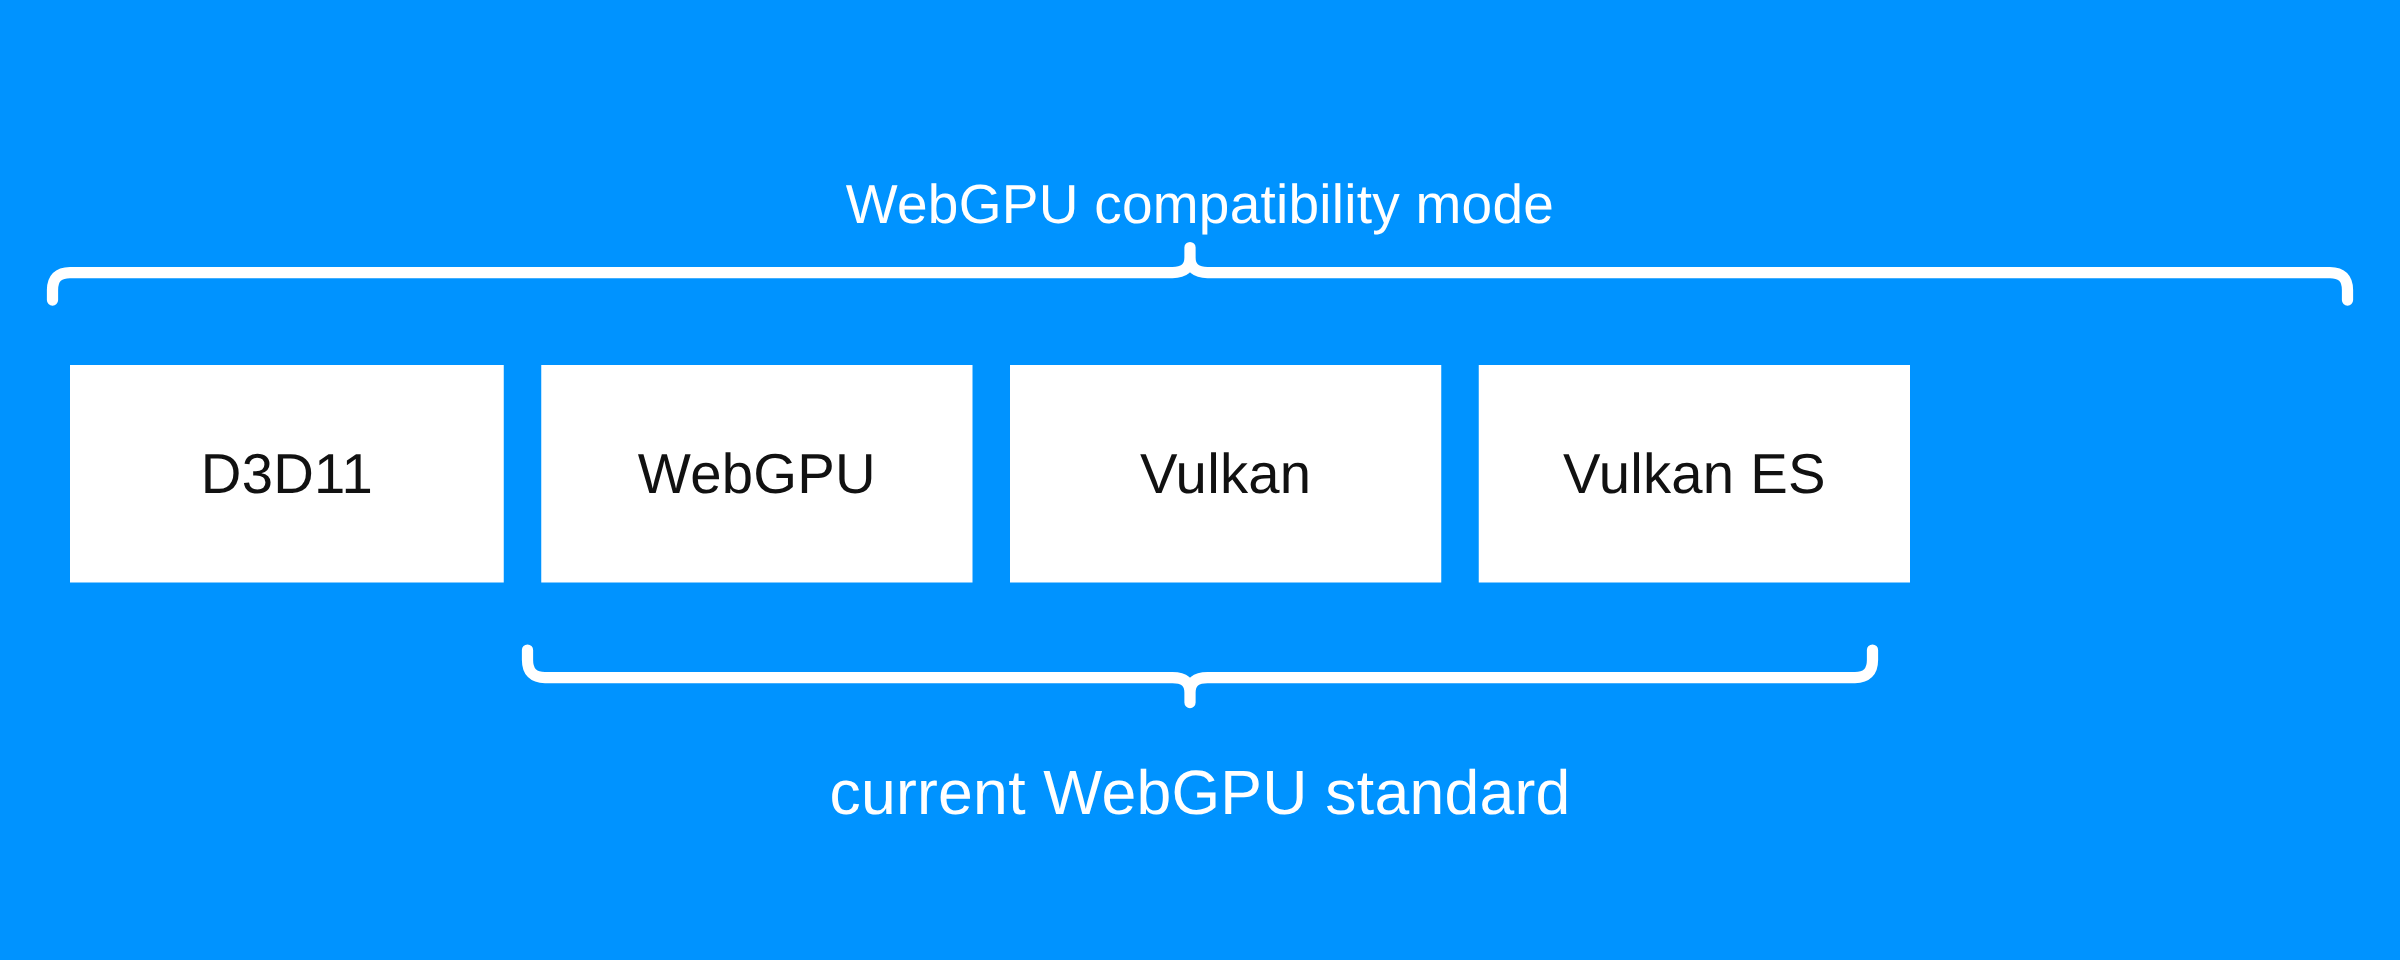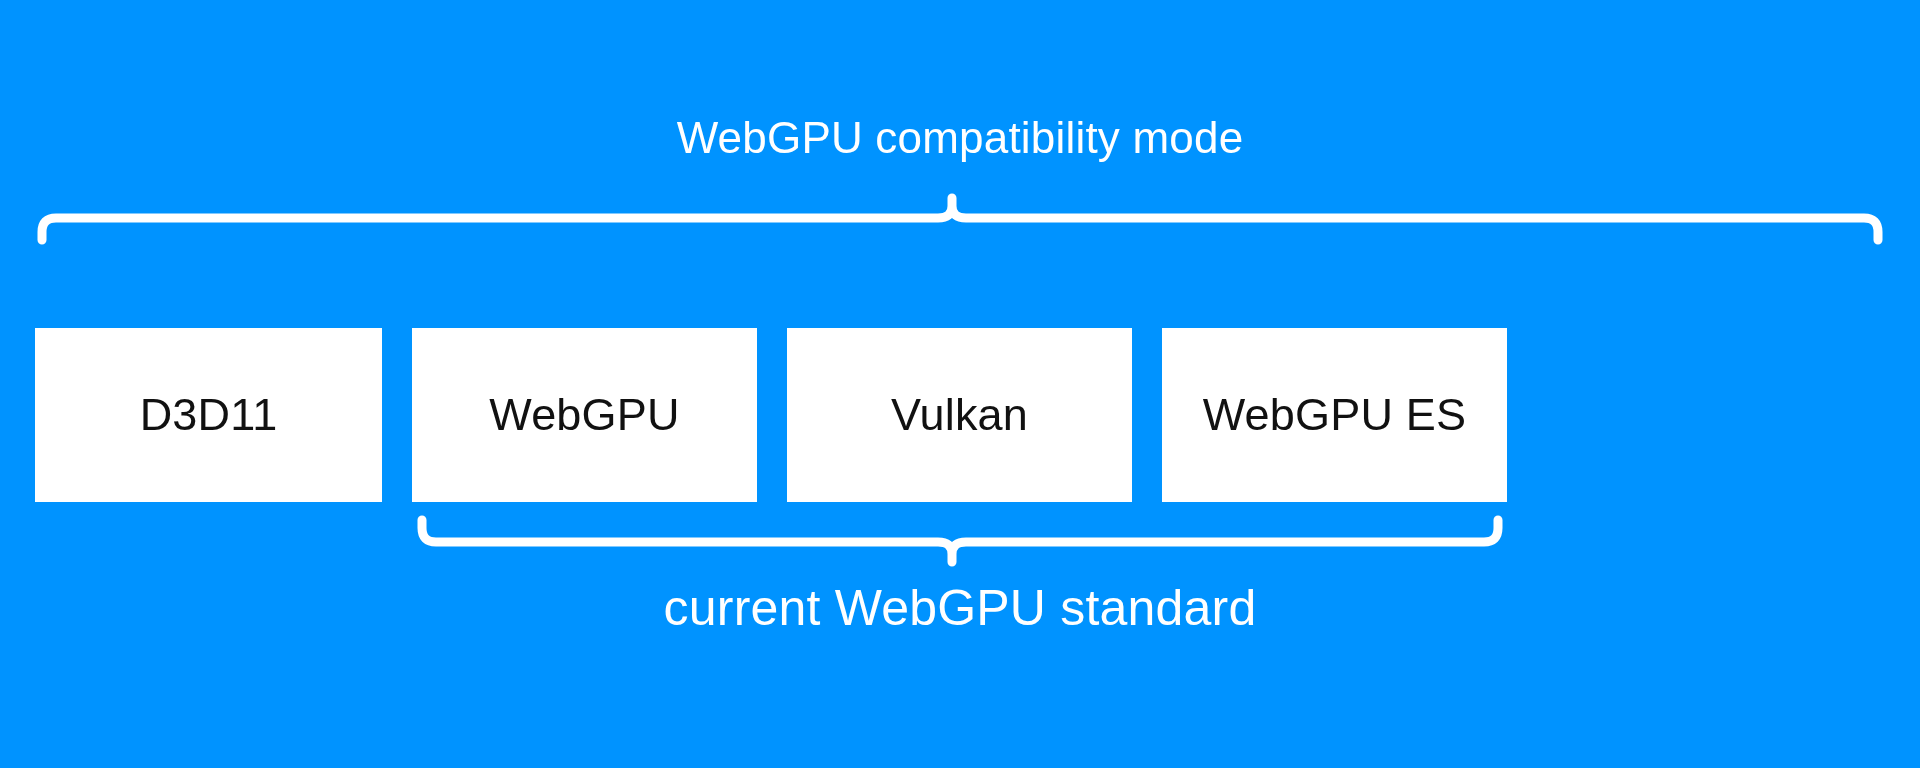--- a/index.html
+++ b/index.html
@@ -24,43 +24,43 @@
   
   .brace-label {
     position: absolute;
     color: #ffffff;
     font-weight: 400;
     white-space: nowrap;
     letter-spacing: 0.2px;
     text-align: center;
     left: 0;
     width: 1920px;
+    margin-top: 26px;
   }
   #top-label {
     top: 110px;
     font-size: 44px;
     line-height: 56px;
   }
   #bottom-label {
     top: 580px;
     font-size: 50px;
     line-height: 56px;
   }
 
   
   .boxes-row {
     position: absolute;
-    left: 35px;
+    left: 56px;
     top: 292px;
     width: 1844px;
     height: 174px;
     display: flex;
     flex-direction: row;
     gap: 30px;
-    margin-top: 36px;
   }
   .api-box {
     background: #ffffff;
     display: flex;
     align-items: center;
     justify-content: center;
     height: 174px;
   }
   .api-box-label {
     color: #111111;
@@ -127,21 +127,21 @@
     <div class="api-box w1">
       <span class="api-box-label">D3D11</span>
     </div>
     <div class="api-box w3">
       <span class="api-box-label">WebGPU</span>
     </div>
     <div class="api-box w4">
       <span class="api-box-label">Vulkan</span>
     </div>
     <div class="api-box w5">
-      <span class="api-box-label">WebGPU ES</span>
+      <span class="api-box-label">Vulkan ES</span>
     </div>
   </div>
 
   <svg class="brace" id="bottom-brace" viewBox="0 0 1100 68" xmlns="http://www.w3.org/2000/svg">
     <path d="M 12,8
              L 12,16
              Q 12,30 26,30
              L 528,30
              Q 542,30 542,42
              L 542,50

